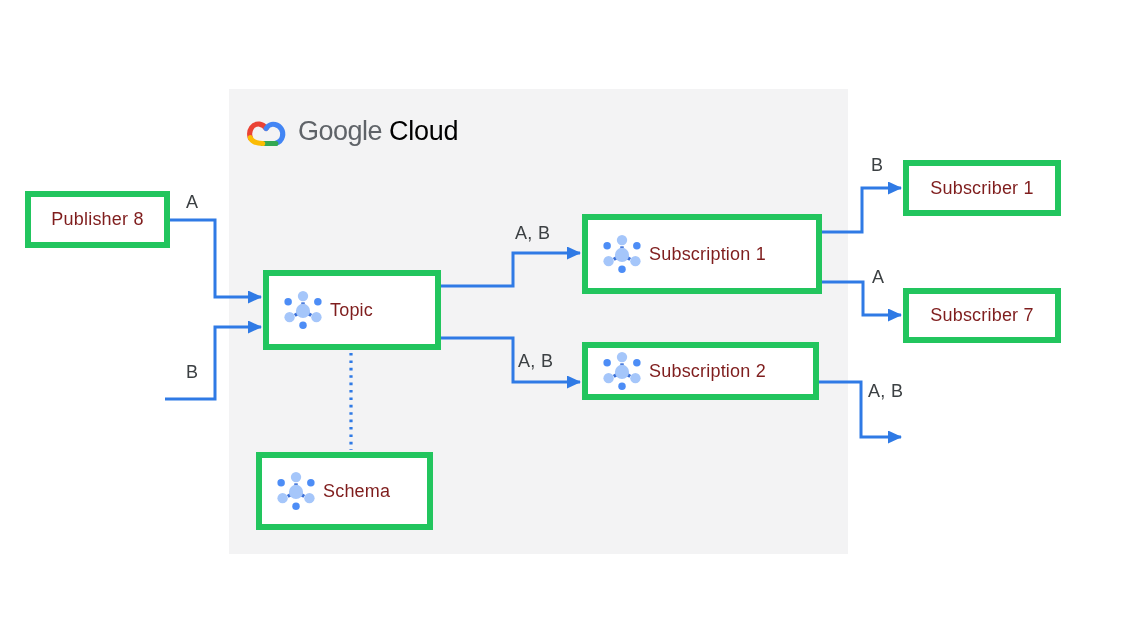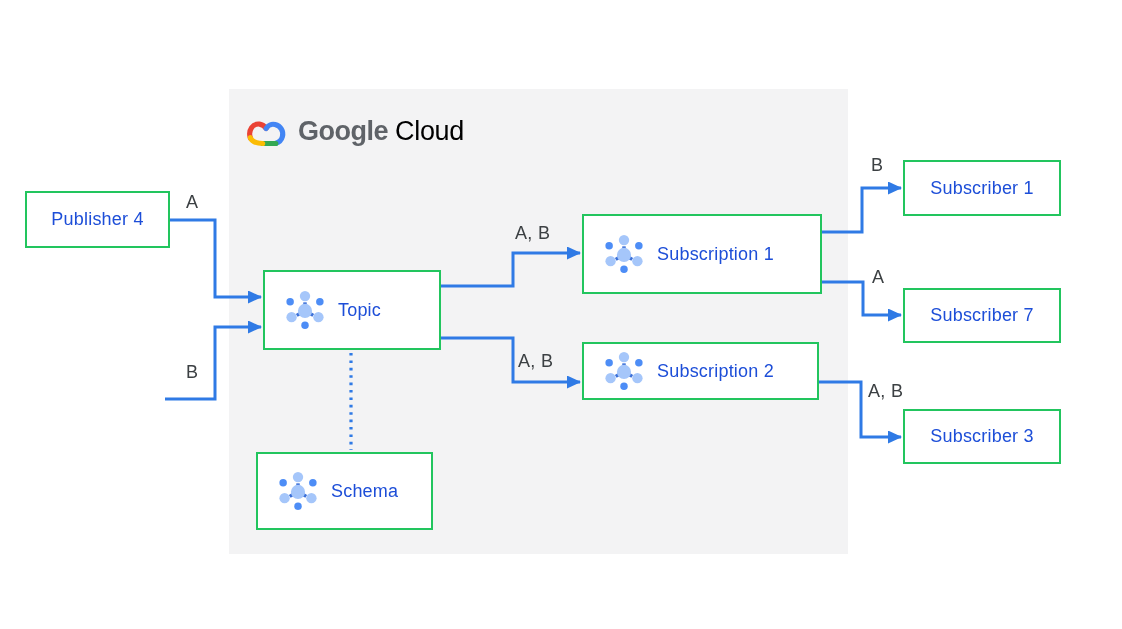--- a/index.html
+++ b/index.html
@@ -1,26 +1,26 @@
 <!DOCTYPE html>
 <html><head>
 <meta charset="utf-8">
 <style>
   html,body{margin:0;padding:0;background:#ffffff;font-family:"Liberation Sans",sans-serif;}
   .canvas{position:relative;width:1122px;height:629px;background:#ffffff;overflow:hidden;}
   .panel{position:absolute;left:229px;top:89px;width:619px;height:465px;background:#f3f3f4;}
   .logo{position:absolute;left:243px;top:111px;display:flex;align-items:center;gap:11px;}
   .logo svg{display:block;}
   .wordmark{font-size:27px;color:#5f6368;letter-spacing:-0.3px;white-space:nowrap;}
-  .wordmark .wm1{font-weight:700;letter-spacing:-0.5px;}
+  .wordmark .wm1{font-weight:400;letter-spacing:-0.5px;}
   .wordmark .wm2{font-weight:400;margin-left:7px;color:#000000;}
-  .node{position:absolute;background:#ffffff;border:2px solid #22c55e;box-sizing:border-box;
-        display:flex;align-items:center;color:#1d4ed8;font-size:18px;letter-spacing:0.2px;}
+  .node{position:absolute;background:#ffffff;border:6px solid #22c55e;box-sizing:border-box;
+        display:flex;align-items:center;color:#7f1d1d;font-size:18px;letter-spacing:0.2px;}
   .node.plain{justify-content:center;text-align:center;}
-  .node.iconic{justify-content:flex-start;padding-left:17px;gap:10px;}
+  .node.iconic{justify-content:flex-start;padding-left:11px;gap:4px;}
   .ps{width:46px;height:46px;flex:0 0 auto;}
   .edges{position:absolute;left:0;top:0;width:1122px;height:629px;pointer-events:none;}
   .edge-label{position:absolute;color:#3c4043;font-size:18px;letter-spacing:0.3px;white-space:nowrap;}
   .hidden-defs{position:absolute;width:0;height:0;overflow:hidden;}
 </style>
 </head>
 <body>
 
 <div class="canvas">
 
@@ -67,21 +67,21 @@
       <polyline points="441,286 513,286 513,253 580,253" marker-end="url(#ah)"></polyline>
       <polyline points="441,338 513,338 513,382 580,382" marker-end="url(#ah)"></polyline>
       <polyline points="822,232 862,232 862,188 901,188" marker-end="url(#ah)"></polyline>
       <polyline points="822,282 863,282 863,315 901,315" marker-end="url(#ah)"></polyline>
       <polyline points="819,382 861,382 861,437 901,437" marker-end="url(#ah)"></polyline>
       <line x1="351" y1="353" x2="351" y2="450" stroke-width="3.2" stroke-dasharray="2.6 4.8"></line>
     </g>
   </svg>
 
   <div class="node plain" style="left:25px;top:191px;width:145px;height:57px">
-    <span>Publisher 4</span>
+    <span>Publisher 8</span>
   </div>
 
 
   <div class="node iconic" style="left:256px;top:452px;width:177px;height:78px">
     <svg class="ps" viewBox="0 0 48 48">
         <use href="#pubsub-symbol"></use>
       </svg>
     <span>Schema</span>
   </div>
 
@@ -107,23 +107,20 @@
   </div>
 
   <div class="node plain" style="left:903px;top:160px;width:158px;height:56px">
     <span>Subscriber 1</span>
   </div>
 
   <div class="node plain" style="left:903px;top:288px;width:158px;height:55px">
     <span>Subscriber 7</span>
   </div>
 
-  <div class="node plain" style="left:903px;top:409px;width:158px;height:55px">
-    <span>Subscriber 3</span>
-  </div>
 
   <span class="edge-label" style="left:186px;top:192px">A</span>
   <span class="edge-label" style="left:186px;top:362px">B</span>
   <span class="edge-label" style="left:515px;top:223px">A, B</span>
   <span class="edge-label" style="left:518px;top:351px">A, B</span>
   <span class="edge-label" style="left:871px;top:155px">B</span>
   <span class="edge-label" style="left:872px;top:267px">A</span>
   <span class="edge-label" style="left:868px;top:381px">A, B</span>
 
 </div>

